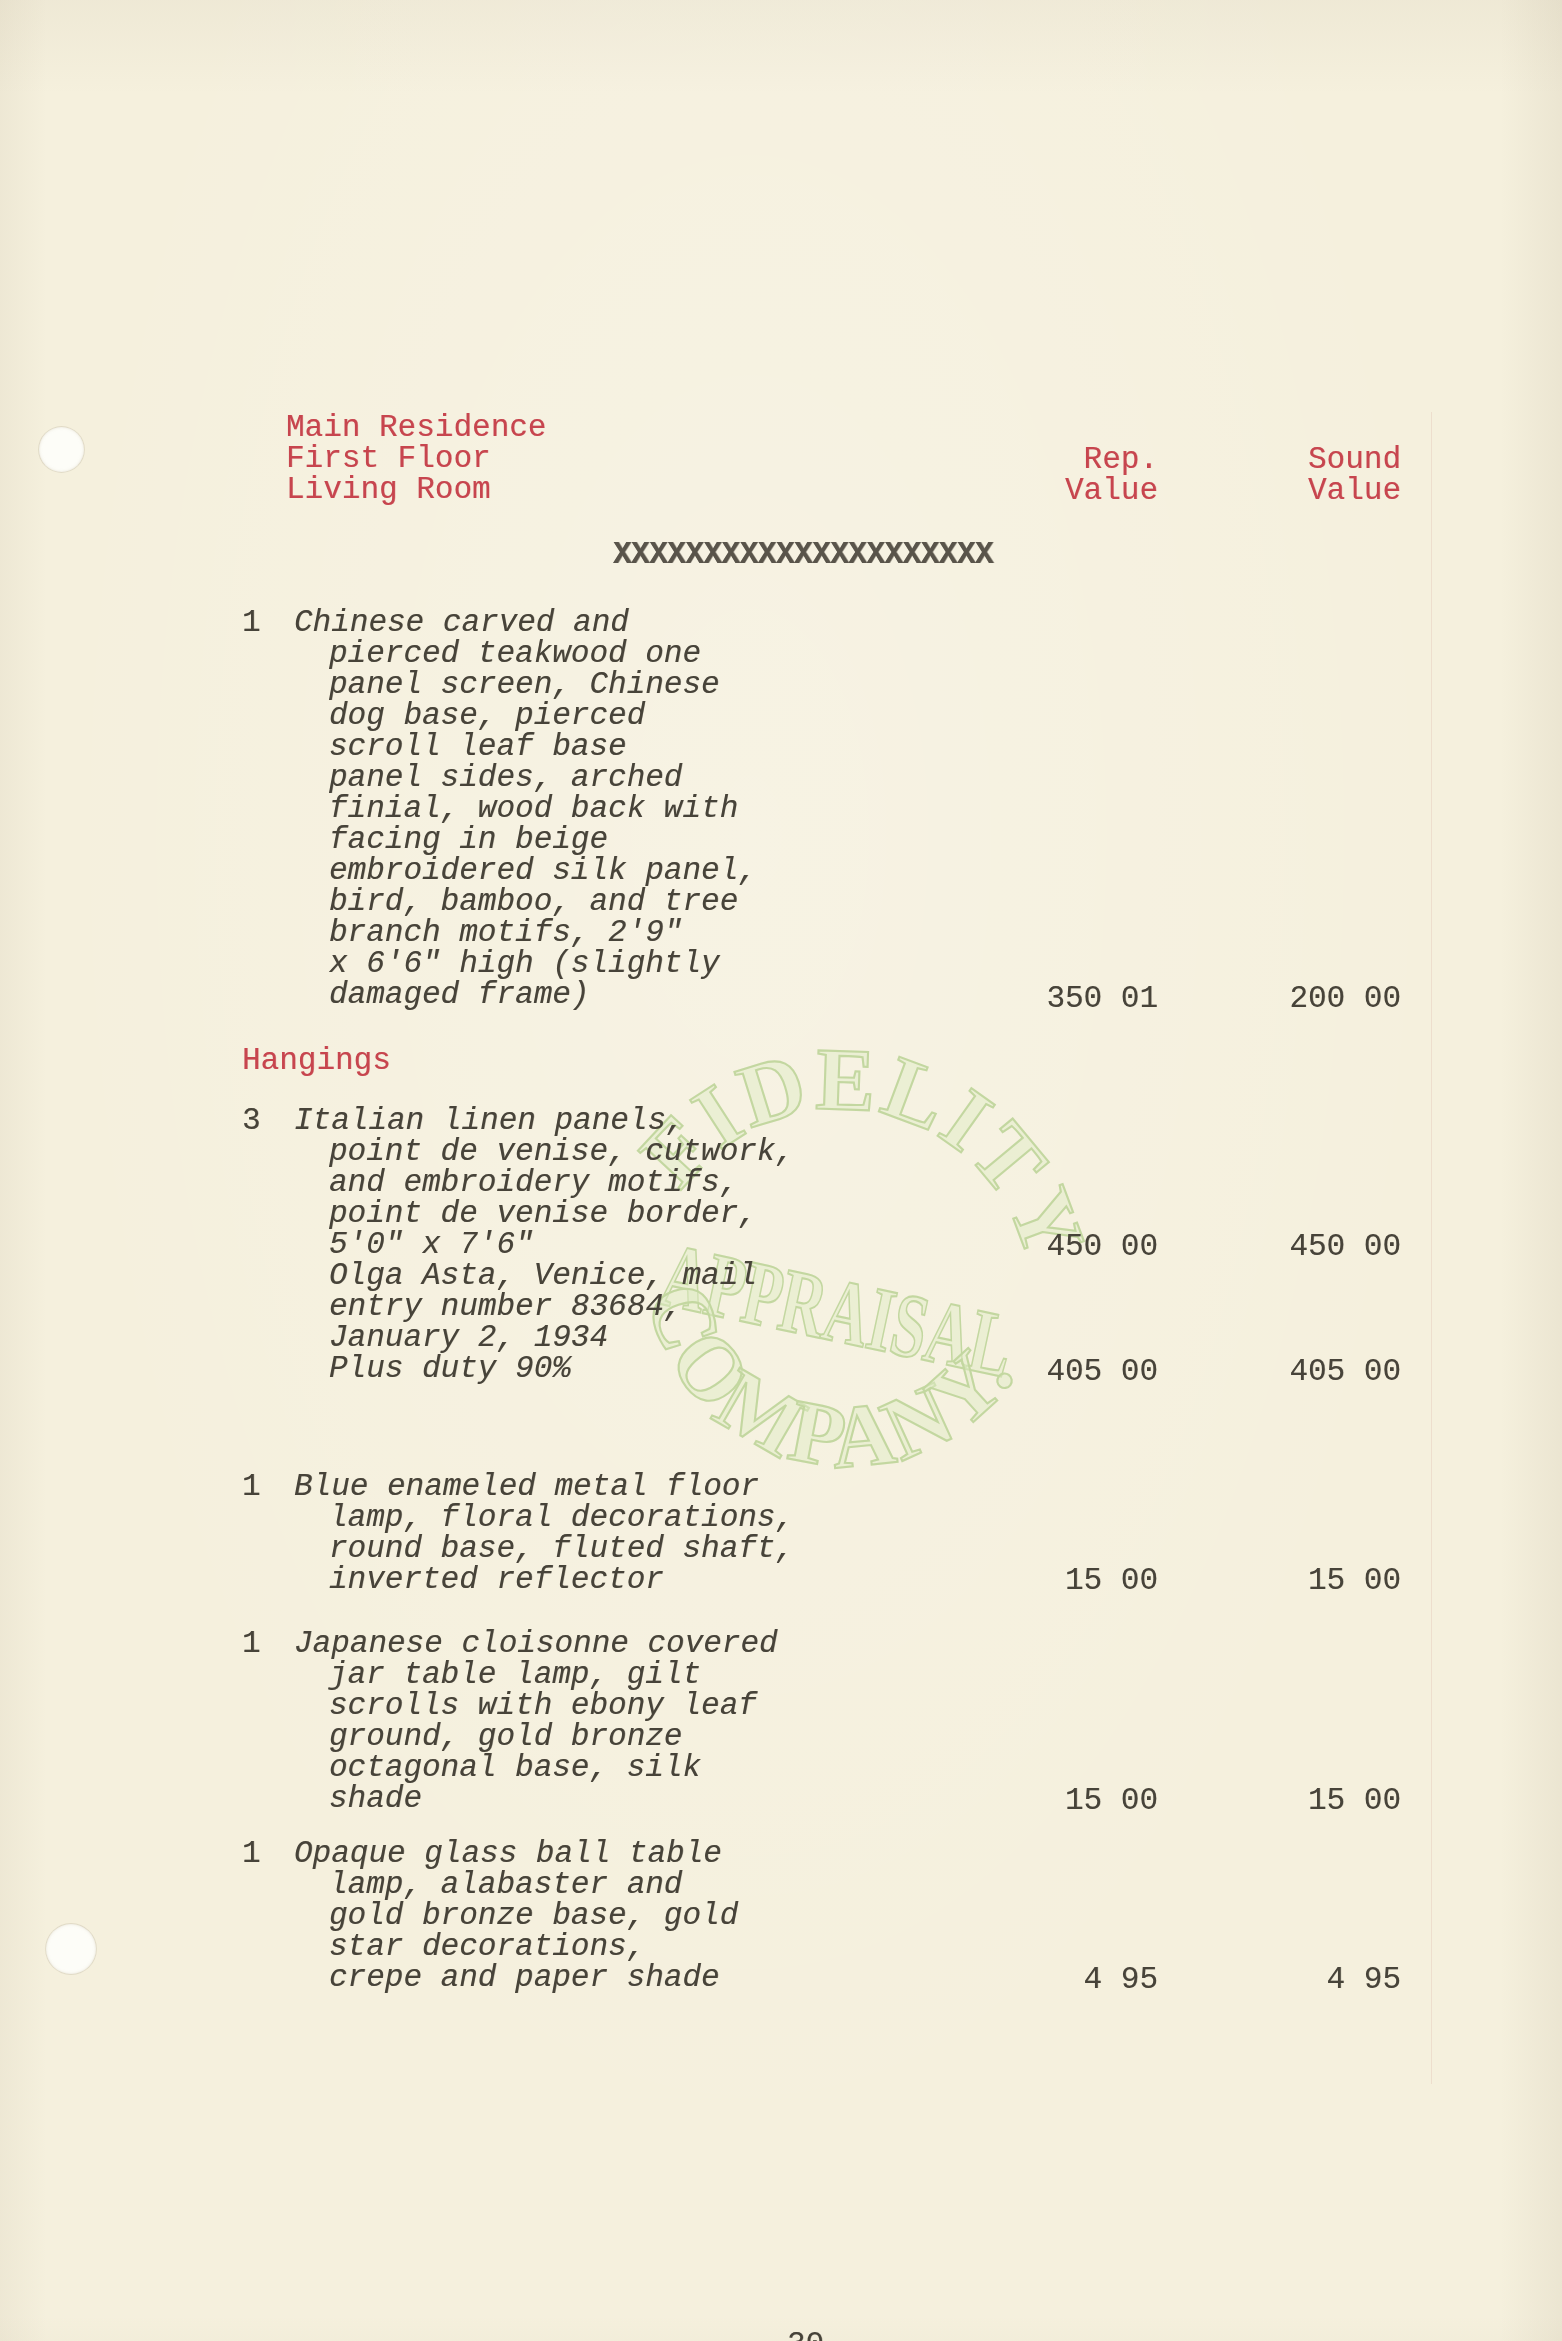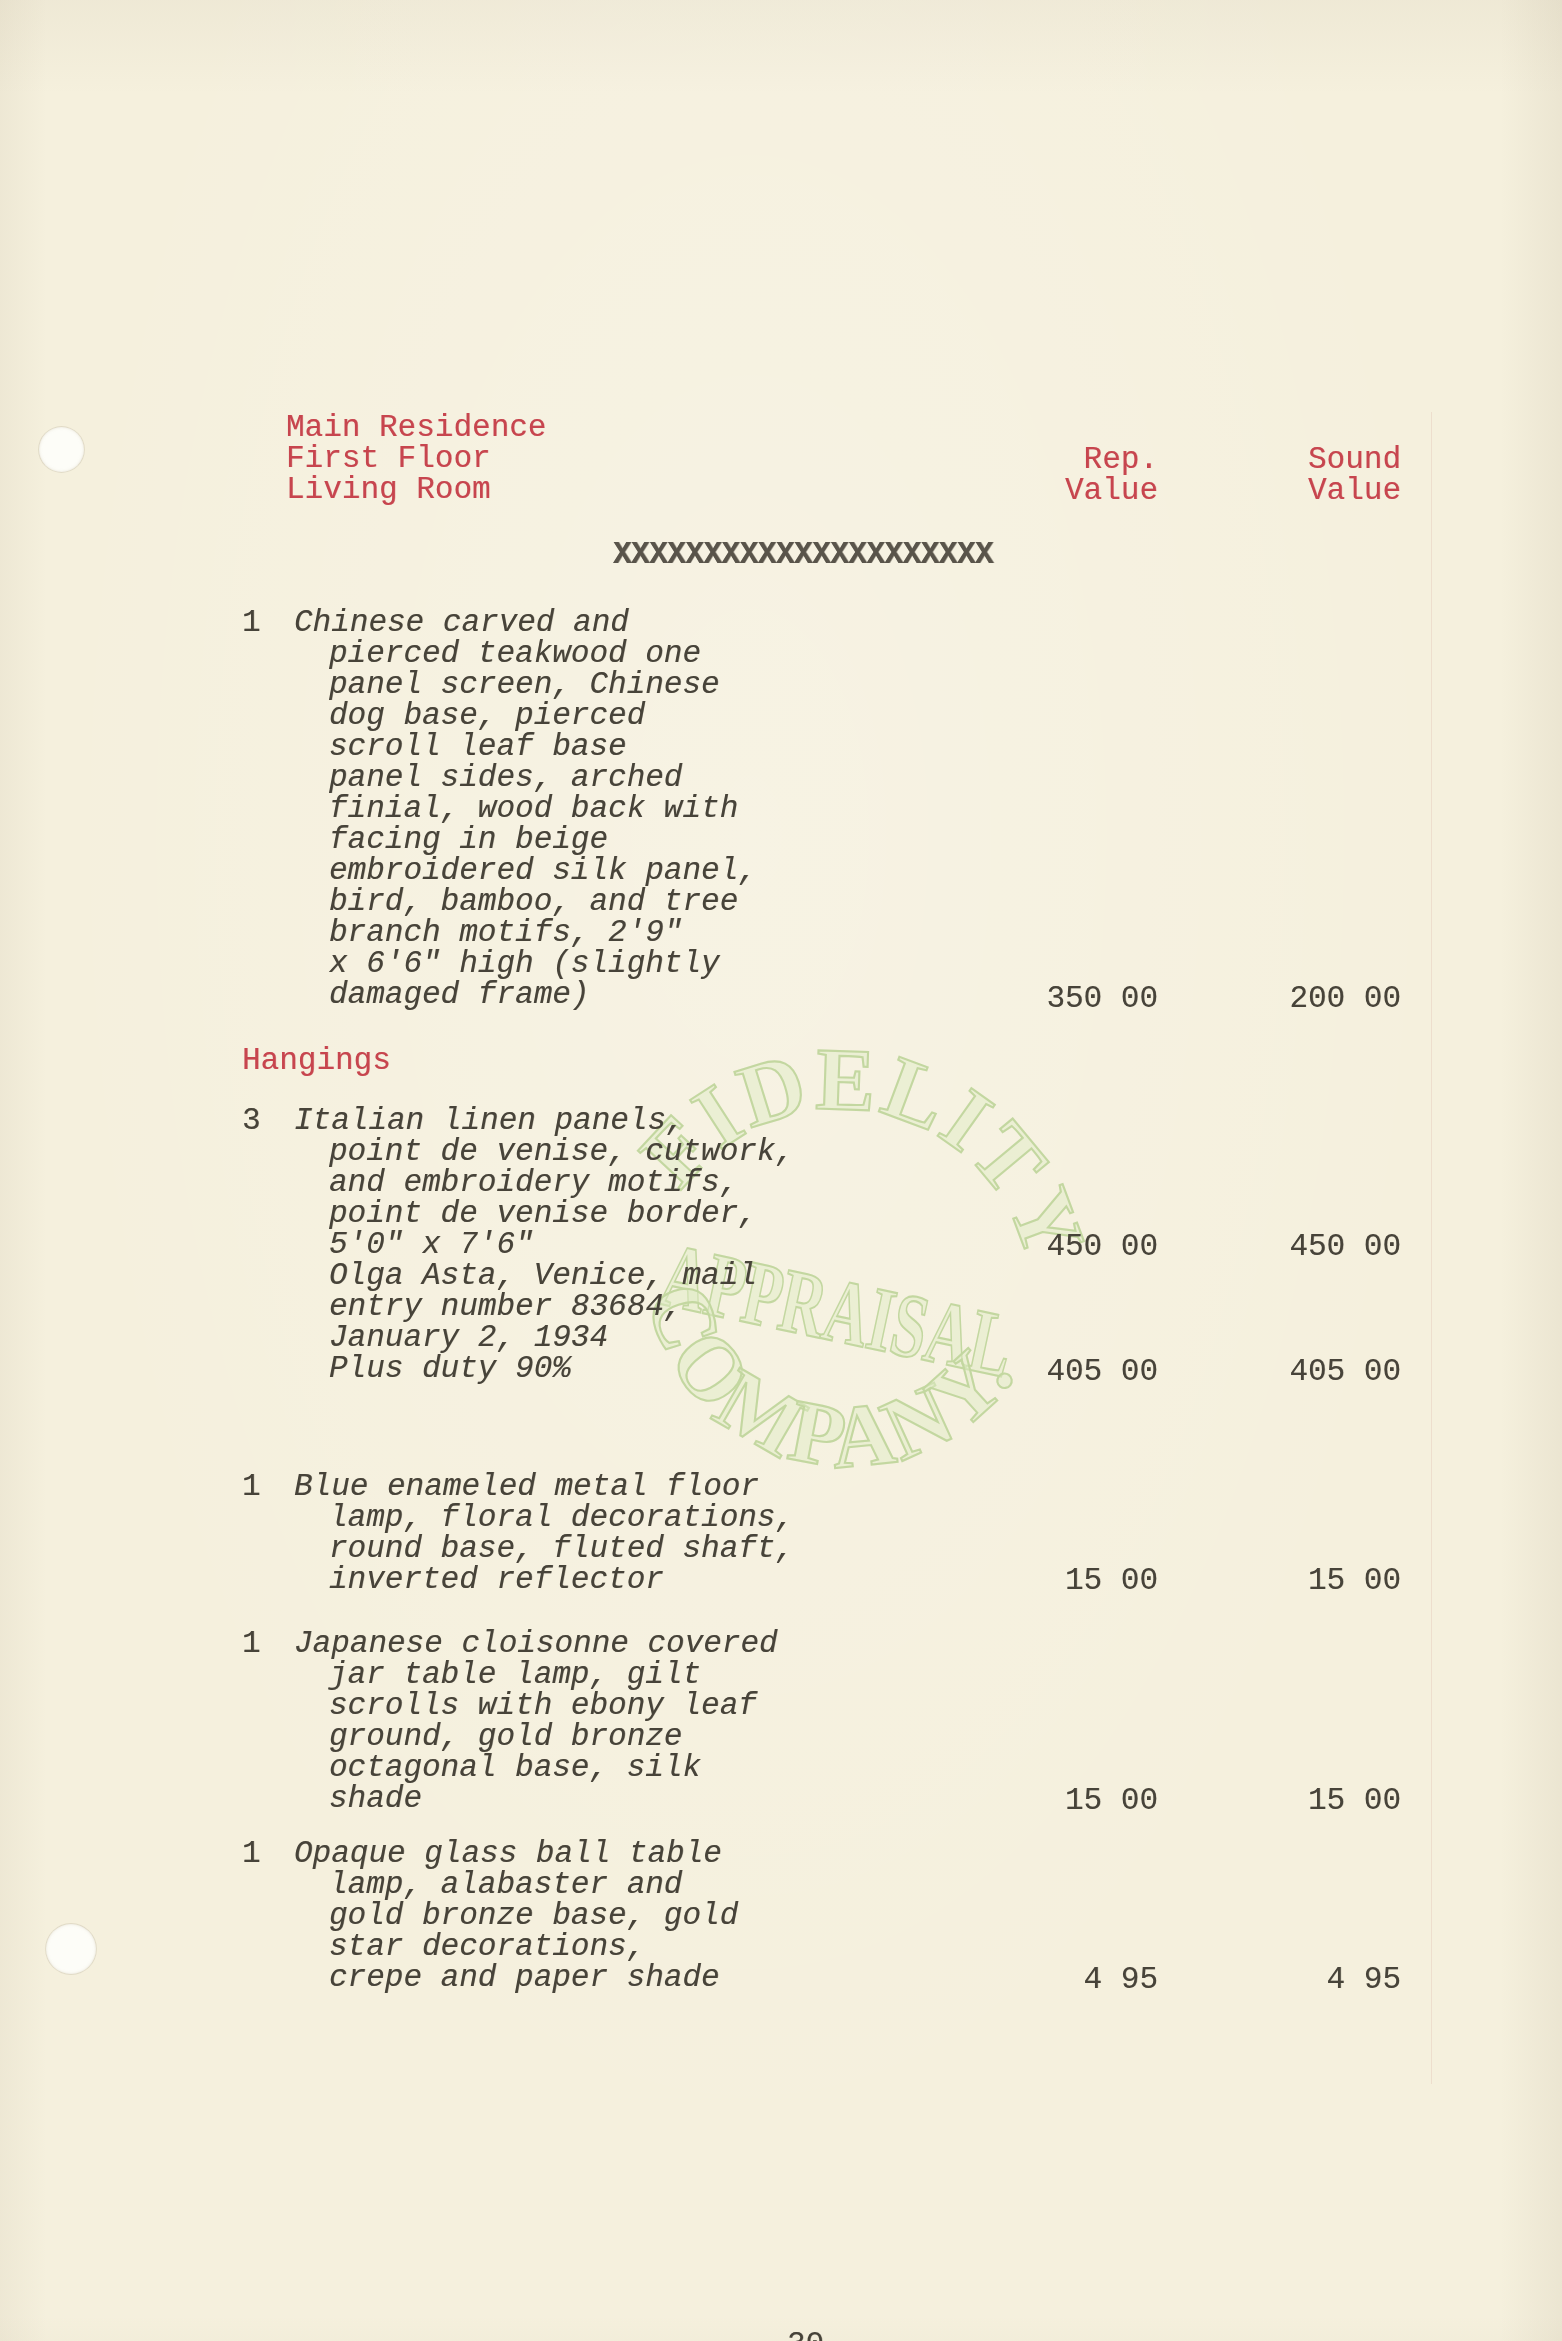--- a/index.html
+++ b/index.html
@@ -112,21 +112,21 @@
 scroll leaf base
 panel sides, arched
 finial, wood back with
 facing in beige
 embroidered silk panel,
 bird, bamboo, and tree
 branch motifs, 2'9"
 x 6'6" high (slightly
 damaged frame)</div>
   </div>
-  <span class="val rep tw" style="top:983px;">350 00</span>
+  <span class="val rep tw" style="top:983px;">350 01</span>
   <span class="val sound tw" style="top:983px;">200 00</span>
 
   <div class="heading tw red" style="top:1045px;">Hangings</div>
 
   <div class="item" style="top:1105px;">
     <span class="qty tw">3</span>
     <div class="desc tw">Italian linen panels,
 point de venise, cutwork,
 and embroidery motifs,
 point de venise border,

